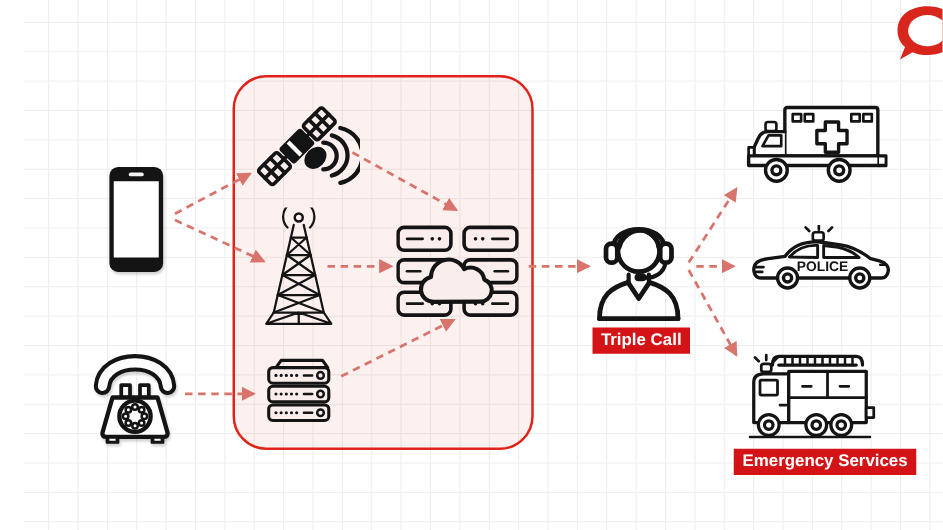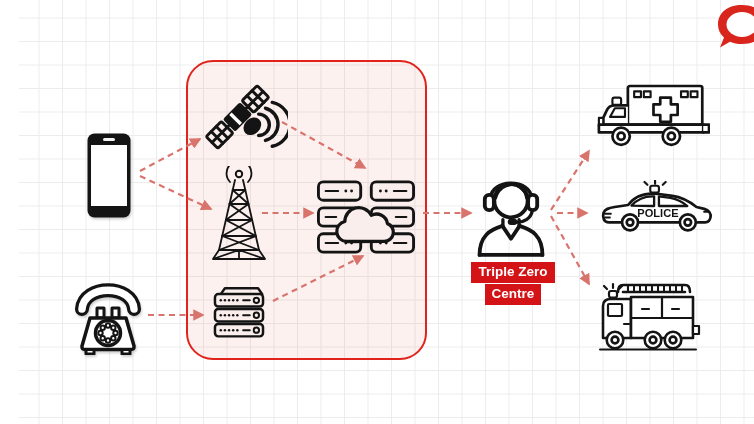--- a/index.html
+++ b/index.html
@@ -275,18 +275,20 @@
 
   <div class="icon" style="left:697px; top:3px;">
     <svg width="52" height="48" viewBox="0 0 52 48">
       <path d="M26,2 C40,2 50,9.5 50,21.5 C50,33.5 40,41 26,41 C21.5,41 17.5,40.2 14,38.7 L4,44.5 L8,34.5 C4.2,31.2 2,26.7 2,21.5 C2,9.5 12,2 26,2 Z" fill="#d8261d"></path>
       <ellipse cx="26" cy="21.5" rx="15.5" ry="12.5" fill="#ffffff"></ellipse>
     </svg>
   </div>
 
 
   <div class="tag-wrap" id="cc-label-wrap">
-    <div class="tag-line"><span class="tag">Triple Zero</span></div>
-    <div class="tag-line"><span class="tag">Centre</span></div>
-  </div>
-
+    <div class="tag-line"><span class="tag">Triple Call</span></div>
+  </div>
+
+  <div class="tag-wrap" id="es-label-wrap">
+    <span class="tag">Emergency Services</span>
+  </div>
 
 </div>
 
 </body></html>

